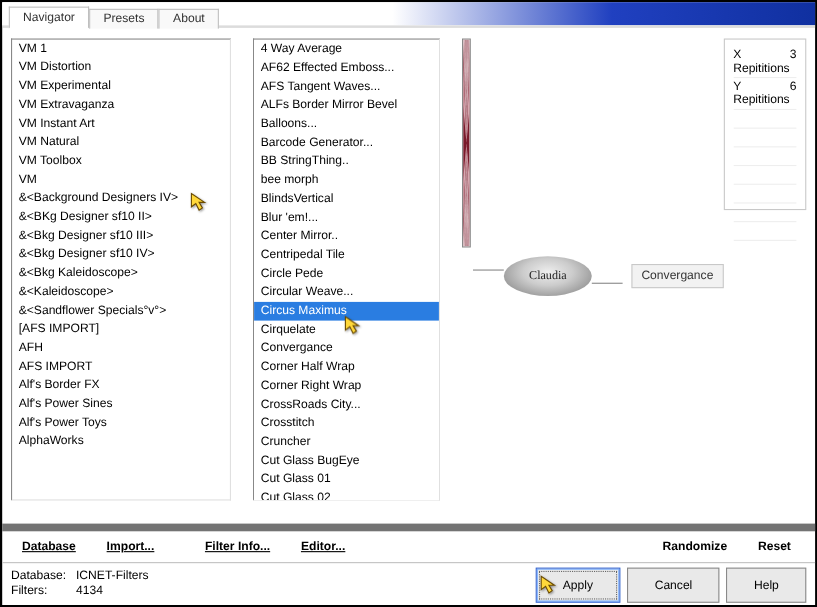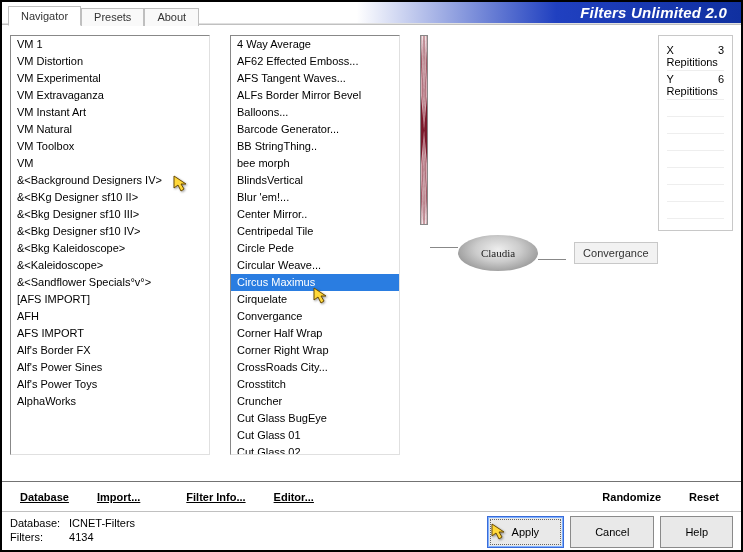--- a/index.html
+++ b/index.html
@@ -26,26 +26,26 @@
 .col-right { flex: 1; display: flex; flex-direction: row; }
 .preview-box { height: 190px; border: 1px solid #888; background: #fff; display: flex; align-items: center; justify-content: center; overflow: hidden; margin-bottom: 8px; }
 .preview-svg { width: 100%; height: 100%; }
 .filter-name-row { display: flex; align-items: center; margin-bottom: 6px; }
 .logo-area { width: 140px; height: 36px; display: flex; align-items: center; justify-content: center; }
 .logo-disc { width: 80px; height: 36px; border-radius: 50%/50%; background: radial-gradient(ellipse at 50% 40%, #eee 0%, #ccc 40%, #888 90%); display: flex; align-items: center; justify-content: center; font-family: cursive; font-size: 11px; color: #222; position:relative; }
 .logo-disc::before, .logo-disc::after{content:"";position:absolute;height:1px;background:#888;}
 .logo-disc::before{left:-28px;width:28px;top:12px;}
 .logo-disc::after{right:-28px;width:28px;top:24px;}
 .filter-name-box { flex: 1; border: 1px solid #c8c8c8; background: #f2f2f2; padding: 4px 8px; font-size: 11px; color: #333; margin-left: 6px; height:22px; display:flex; align-items:center;}
-.params-box { border: 1px solid #c8c8c8; height: 196px; padding: 6px 8px; }
+.params-box { border: 1px solid #c8c8c8; height: 156px; padding: 6px 8px; }
 .param-row { display: flex; justify-content: space-between; padding: 2px 0; border-bottom: 1px solid #eee; font-size: 11px; }
 .param-row:last-of-type { border-bottom: none; }
 .filler-lines .line{border-bottom:1px solid #eee;height:17px;}
 
-.bottom-bar { display: flex; align-items: center; padding: 4px 8px 4px 8px; border-top: 1px solid #737373; min-height:30px;}
+.bottom-bar { display: flex; align-items: center; padding: 4px 8px 4px 8px; border-top: 7px solid #737373; min-height:30px;}
 .link-btn { font-size: 11px; font-weight: bold; color: #000; padding: 4px 10px; text-decoration: underline; cursor: pointer; margin-right:8px;}
 .spacer { flex: 1; }
 .btn-flat { font-size:11px; font-weight:bold; padding: 4px 14px; cursor:pointer; }
 
 .status-bar { border-top: 1px solid #c0c0c0; padding: 4px 8px 2px 8px; display: flex; align-items: flex-start; }
 .status-left { font-size: 11px; color: #000; line-height: 14px; }
 .status-left .lbl { display:inline-block; width:56px; }
 .sys-btns { margin-left: auto; display: flex; gap: 6px; align-items:center;}
 .sys-btn { min-width: 72px; height: 32px; background: #e9e9e9; border: 1px solid #8a8a8a; font-size: 11px; cursor: pointer; padding:0 24px;}
 .sys-btn.primary { outline:1px dotted #666; outline-offset:-4px; border:1px solid #3a6bd8; box-shadow:inset 0 0 0 1px #7fb2ff;}
@@ -63,21 +63,20 @@
 
 <div class="frame">
 <div class="window">
 
   <div class="title-band">
     <div class="tabs-row">
       <div class="tab active">Navigator</div>
       <div class="tab inactive">Presets</div>
       <div class="tab inactive">About</div>
     </div>
-    <span class="title-text">Filters Unlimited 2.0</span>
   </div>
 
   <div class="main-area">
 
     <div class="col col-left">
       <div class="listbox" id="cat-list">
             <div class="list-item">VM 1</div>
             <div class="list-item">VM Distortion</div>
             <div class="list-item">VM Experimental</div>
             <div class="list-item">VM Extravaganza</div>

